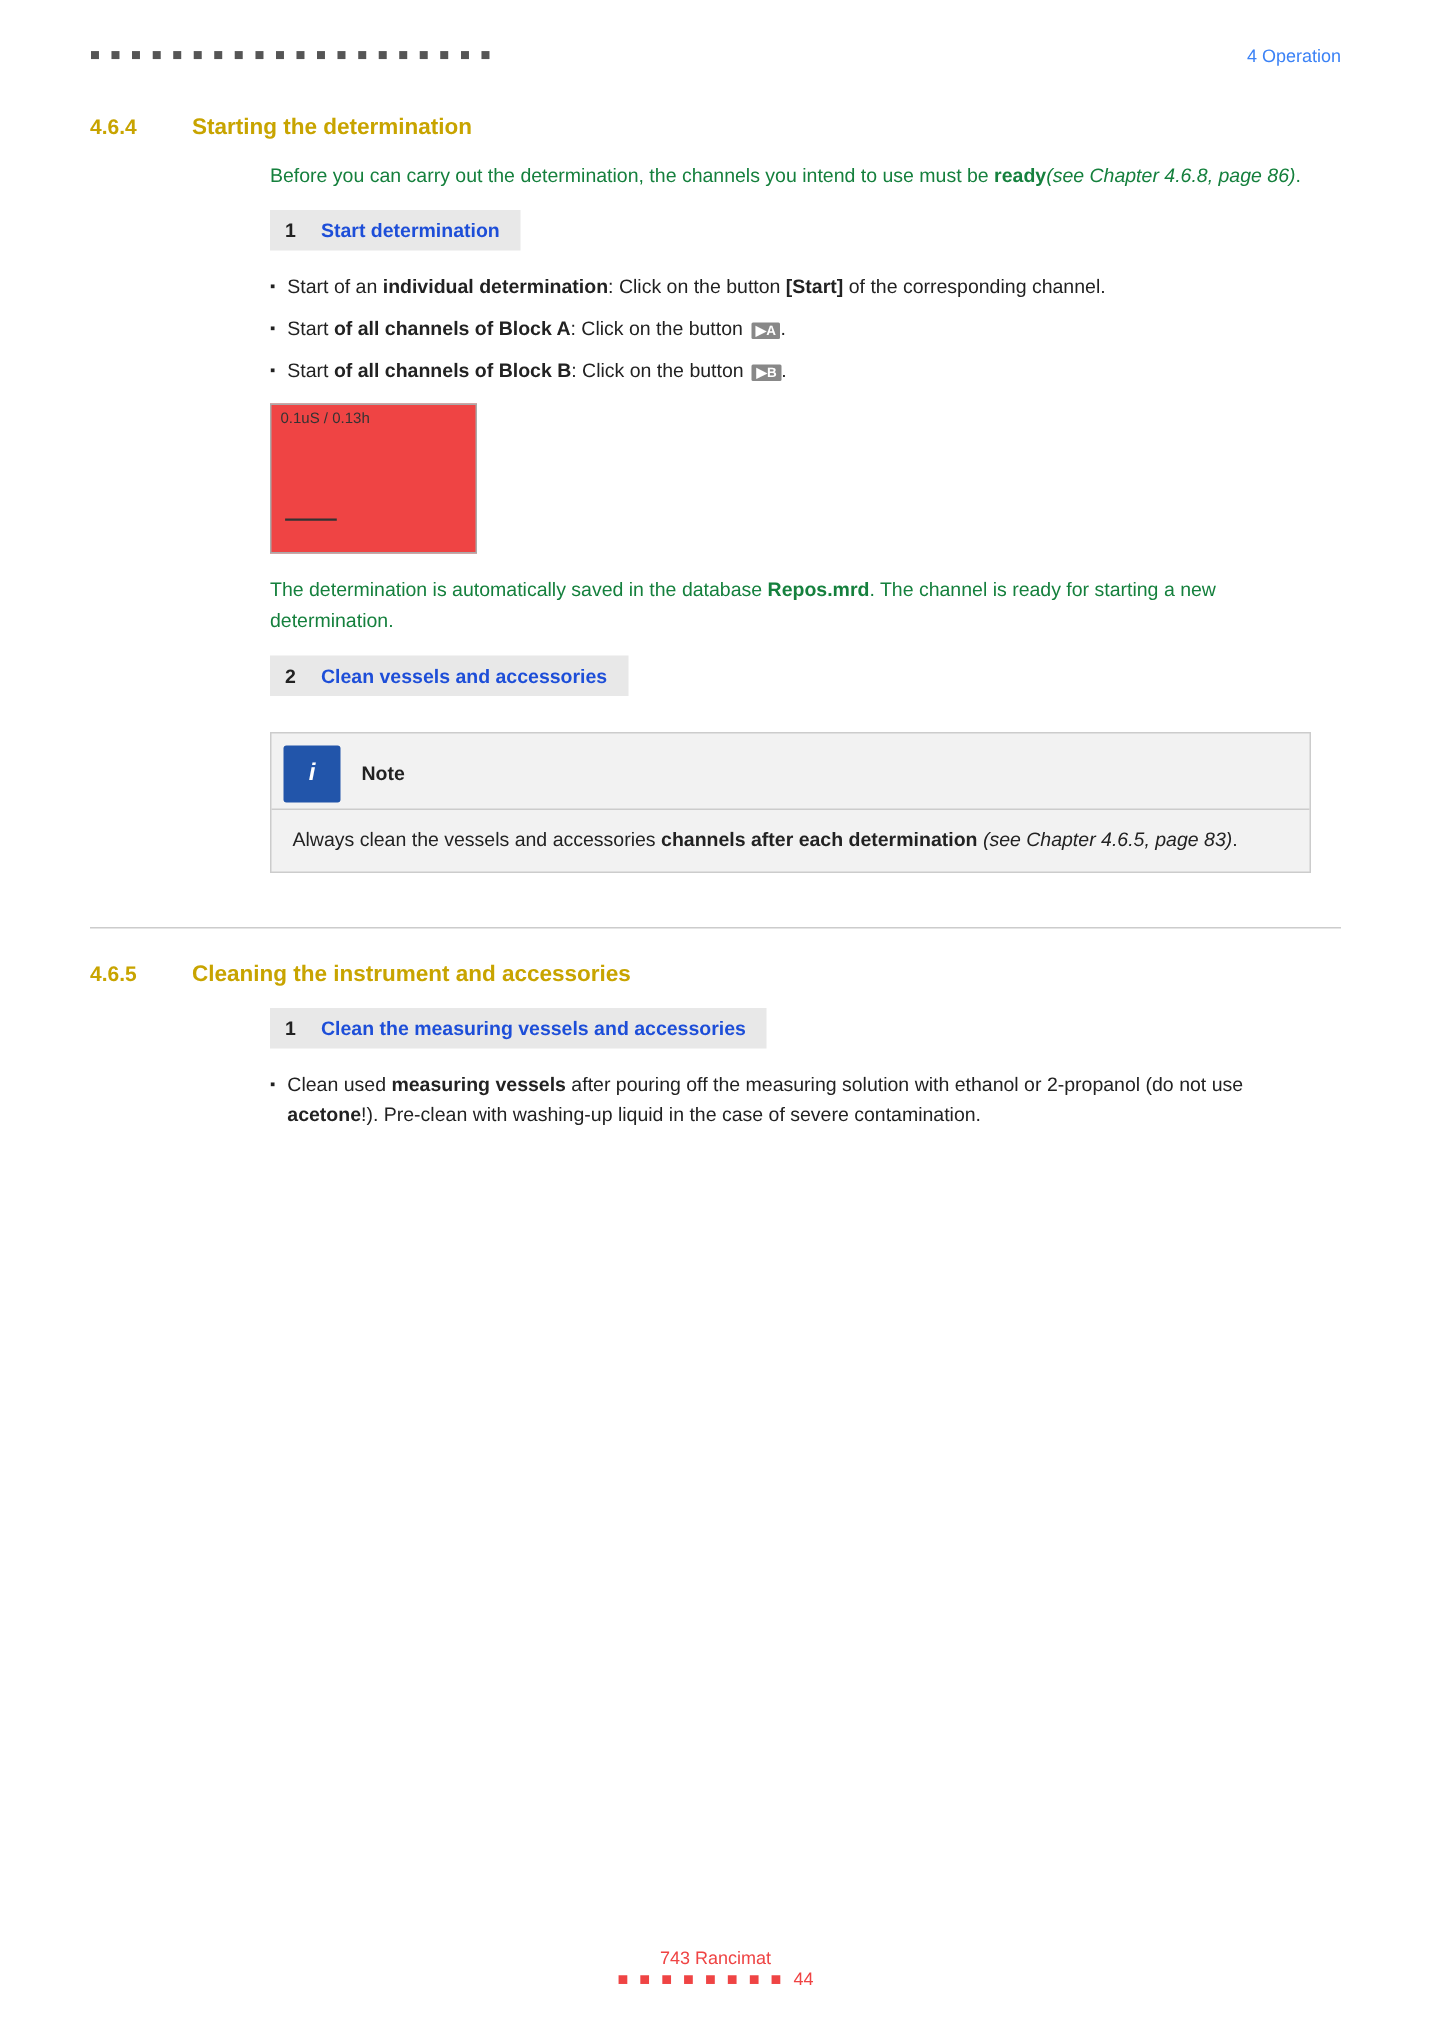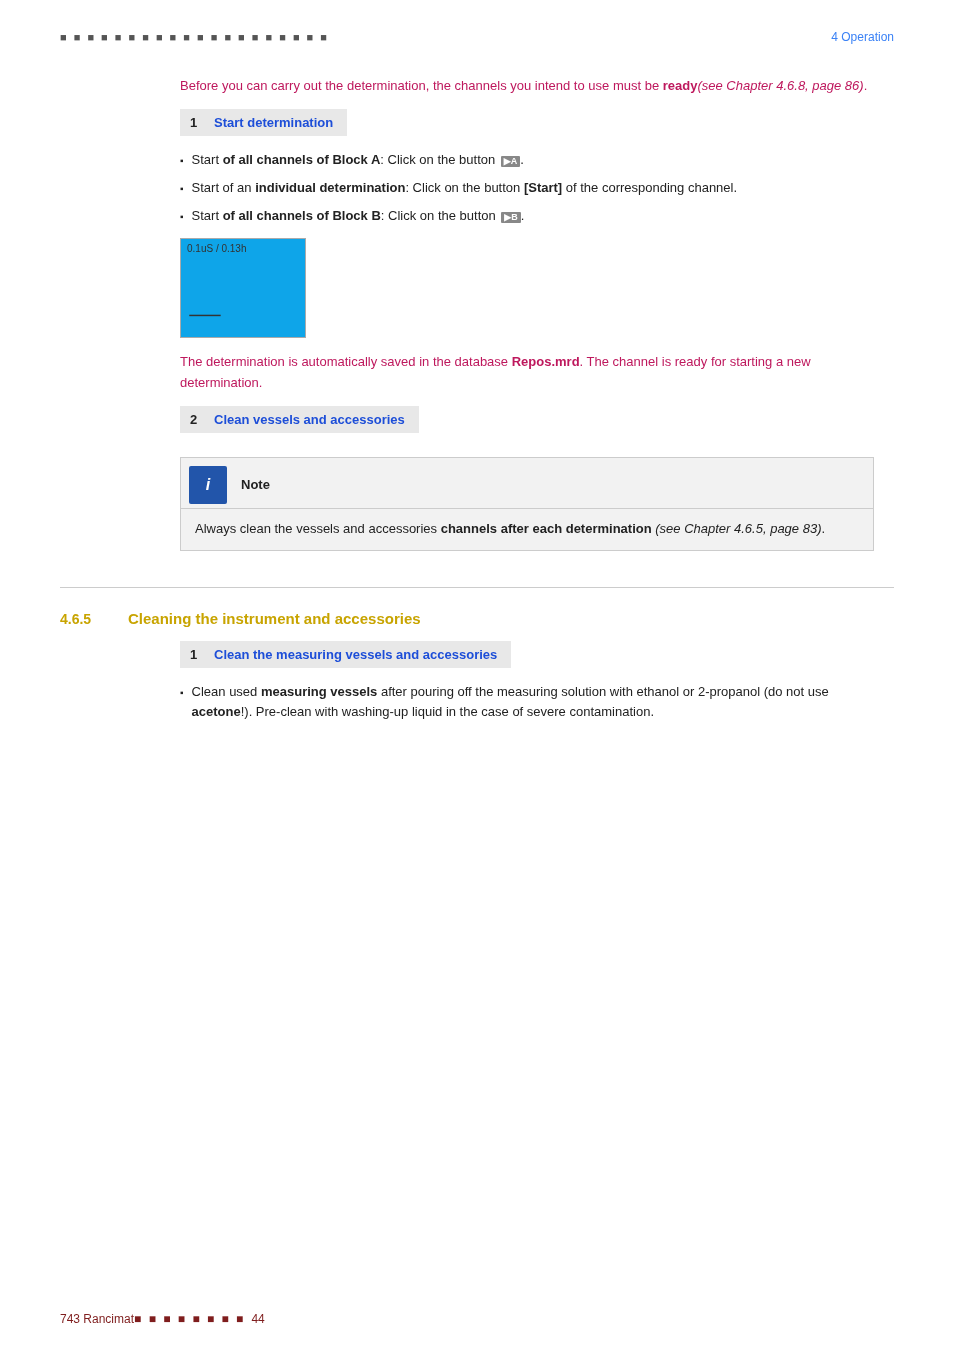--- a/index.html
+++ b/index.html
@@ -63,21 +63,21 @@
     
     .content-area {
       margin-left: 120px;
       margin-right: 20px;
     }
 
     .para {
       font-size: 13px;
       line-height: 1.6;
       margin-bottom: 12px;
-      color: #be185d;
+      color: #15803d;
     }
     .para b { font-weight: bold; }
     .para i { font-style: italic; }
 
     
     .step-box {
       background: #e8e8e8;
       border: none;
       padding: 6px 14px 6px 10px;
       margin-bottom: 14px;
@@ -130,22 +130,22 @@
       font-weight: bold;
       padding: 1px 3px;
       border-radius: 1px;
       margin-left: 2px;
       line-height: 1;
     }
 
     
     .chart-box {
       border: 1px solid #aaa;
-      background: #0ea5e9;
-      width: 126px;
+      background: #ef4444;
+      width: 138px;
       height: 100px;
       margin: 8px 0 14px 0;
       position: relative;
       overflow: hidden;
     }
     .chart-label {
       font-size: 10px;
       color: #333;
       position: absolute;
       top: 4px;
@@ -199,24 +199,25 @@
       line-height: 1.6;
     }
 
     
     .page-footer {
       position: absolute;
       bottom: 24px;
       left: 60px;
       right: 60px;
       display: flex;
-      justify-content: flex-start;
+      justify-content: flex-end;
       align-items: center;
       font-size: 12px;
-      color: #7f1d1d;
+      color: #ef4444;
+      flex-direction: column;
     }
     .footer-page {
       display: flex;
       align-items: center;
       gap: 6px;
     }
     .footer-dashes {
       letter-spacing: 2px;
     }
 
@@ -231,39 +232,43 @@
 <body>
 
 <div class="page">
 
   <div class="page-header">
     <span class="header-dashes">■ ■ ■ ■ ■ ■ ■ ■ ■ ■ ■ ■ ■ ■ ■ ■ ■ ■ ■ ■</span>
     <span class="header-chapter">4 Operation</span>
   </div>
 
   <div class="section">
+    <div class="section-heading">
+      <span class="section-number">4.6.4</span>
+      <span class="section-title">Starting the determination</span>
+    </div>
 
     <div class="content-area">
       
       <p class="para">
         <span>Before you can carry out the determination, the channels you intend to use must be </span><b>ready</b><i>(see Chapter 4.6.8, page 86)</i><span>.</span>
       </p>
 
       
       <div class="step-box">
         <span class="step-number">1</span>
         <span class="step-label">Start determination</span>
       </div>
 
       <ul class="bullet-list">
         <li>
-          <span>Start <b>of all channels of Block A</b>: Click on the button <span class="btn-icon">▶A</span>.</span>
+          <span>Start of an <b>individual determination</b>: Click on the button <b>[Start]</b> of the corresponding channel.</span>
         </li>
         <li>
-          <span>Start of an <b>individual determination</b>: Click on the button <b>[Start]</b> of the corresponding channel.</span>
+          <span>Start <b>of all channels of Block A</b>: Click on the button <span class="btn-icon">▶A</span>.</span>
         </li>
         <li>
           <span>Start <b>of all channels of Block B</b>: Click on the button <span class="btn-icon">▶B</span>.</span>
         </li>
       </ul>
 
 
       
       <div class="chart-box">
         <span class="chart-label">0.1uS / 0.13h</span>

